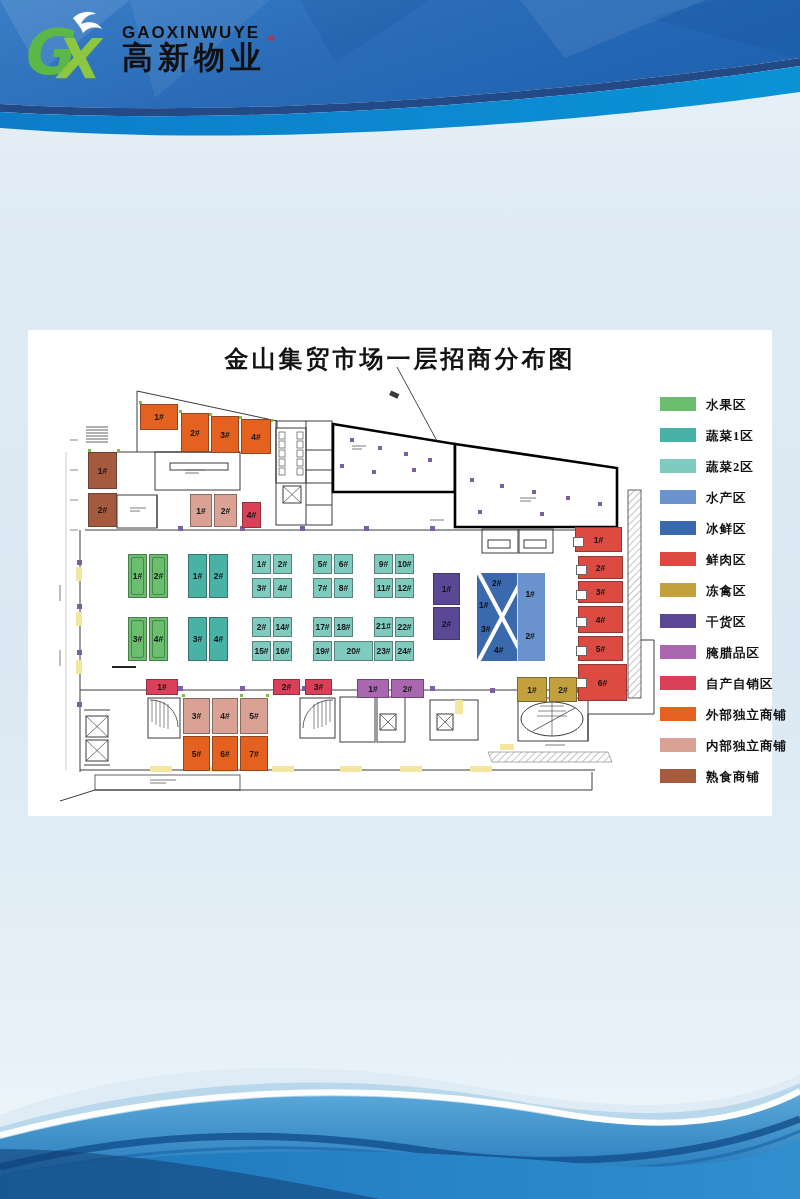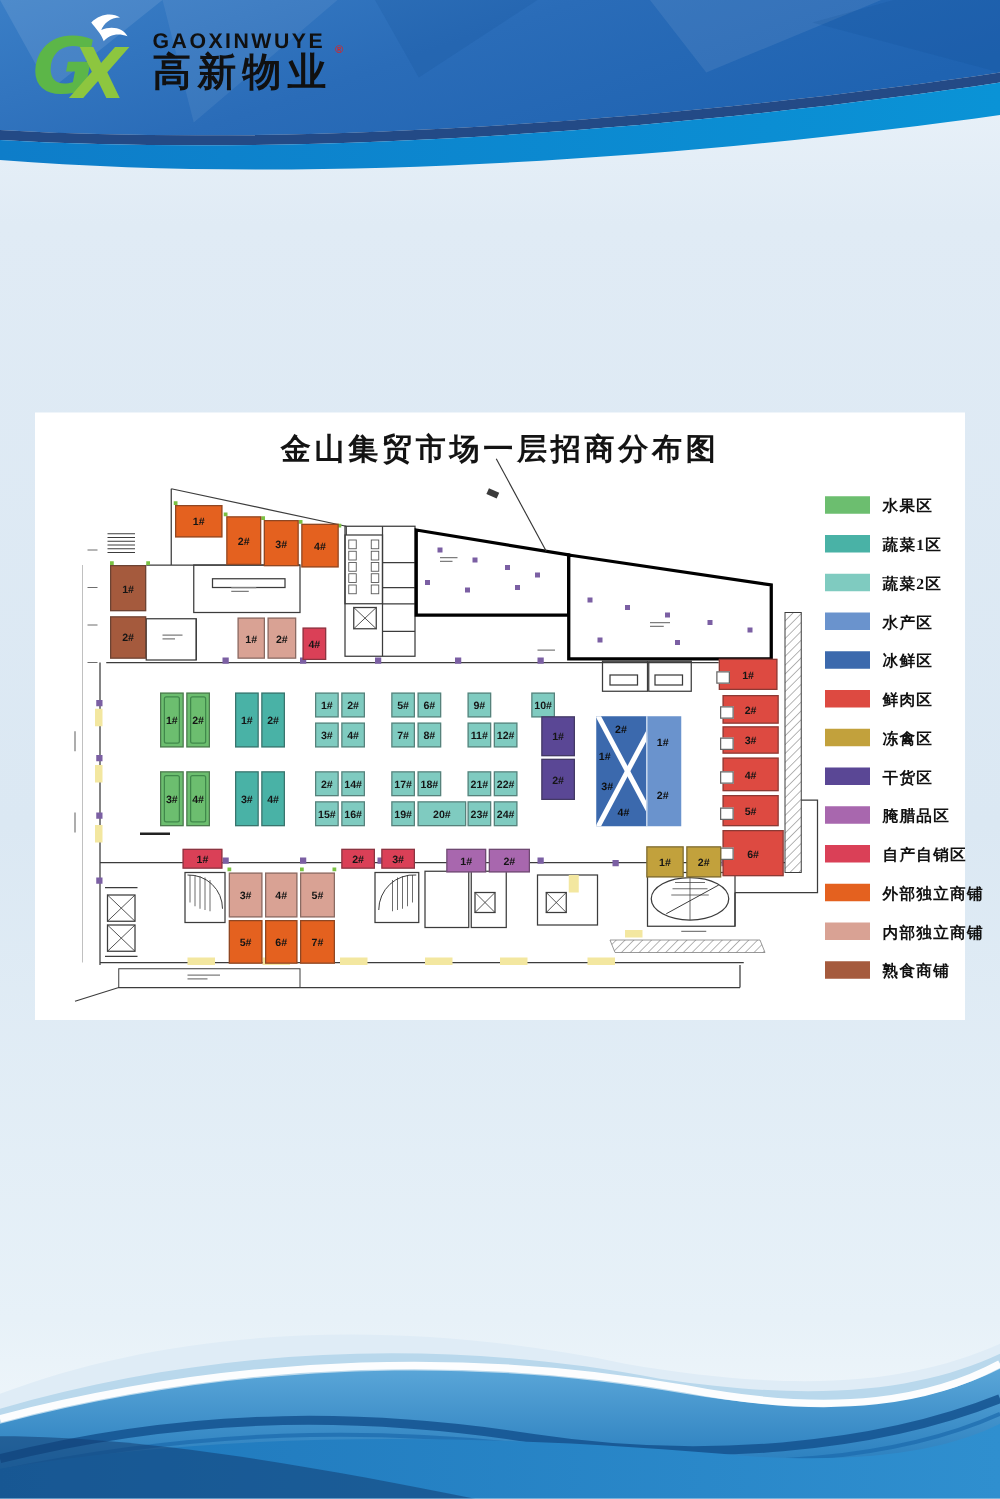--- a/index.html
+++ b/index.html
@@ -279,32 +279,32 @@
 
   <div class="st" style="left: 252px; top: 554px; width: 19px; height: 20px; background: rgb(127, 203, 192);">1#</div>
   <div class="st" style="left: 273px; top: 554px; width: 19px; height: 20px; background: rgb(127, 203, 192);">2#</div>
   <div class="st" style="left: 252px; top: 578px; width: 19px; height: 20px; background: rgb(127, 203, 192);">3#</div>
   <div class="st" style="left: 273px; top: 578px; width: 19px; height: 20px; background: rgb(127, 203, 192);">4#</div>
   <div class="st" style="left: 313px; top: 554px; width: 19px; height: 20px; background: rgb(127, 203, 192);">5#</div>
   <div class="st" style="left: 334px; top: 554px; width: 19px; height: 20px; background: rgb(127, 203, 192);">6#</div>
   <div class="st" style="left: 313px; top: 578px; width: 19px; height: 20px; background: rgb(127, 203, 192);">7#</div>
   <div class="st" style="left: 334px; top: 578px; width: 19px; height: 20px; background: rgb(127, 203, 192);">8#</div>
   <div class="st" style="left: 374px; top: 554px; width: 19px; height: 20px; background: rgb(127, 203, 192);">9#</div>
-  <div class="st" style="left: 395px; top: 554px; width: 19px; height: 20px; background: rgb(127, 203, 192); margin-left: 30px;">10#</div>
+  <div class="st" style="left: 395px; top: 554px; width: 19px; height: 20px; background: rgb(127, 203, 192);">10#</div>
   <div class="st" style="left: 374px; top: 578px; width: 19px; height: 20px; background: rgb(127, 203, 192);">11#</div>
   <div class="st" style="left: 395px; top: 578px; width: 19px; height: 20px; background: rgb(127, 203, 192); text-align: right;">12#</div>
   <div class="st" style="left: 252px; top: 617px; width: 19px; height: 20px; background: rgb(127, 203, 192);">2#</div>
   <div class="st" style="left: 273px; top: 617px; width: 19px; height: 20px; background: rgb(127, 203, 192);">14#</div>
   <div class="st" style="left: 252px; top: 641px; width: 19px; height: 20px; background: rgb(127, 203, 192);">15#</div>
   <div class="st" style="left: 273px; top: 641px; width: 19px; height: 20px; background: rgb(127, 203, 192);">16#</div>
   <div class="st" style="left: 313px; top: 617px; width: 19px; height: 20px; background: rgb(127, 203, 192);">17#</div>
   <div class="st" style="left: 334px; top: 617px; width: 19px; height: 20px; background: rgb(127, 203, 192);">18#</div>
   <div class="st" style="left: 313px; top: 641px; width: 19px; height: 20px; background: rgb(127, 203, 192);">19#</div>
   <div class="st" style="left: 334px; top: 641px; width: 39px; height: 20px; background: rgb(127, 203, 192);">20#</div>
-  <div class="st" style="left: 374px; top: 617px; width: 19px; height: 20px; background: rgb(127, 203, 192);">21#</div>
+  <div class="st" style="left: 374px; top: 617px; width: 19px; height: 20px; background: rgb(127, 203, 192); font-family: Liberation Mono, monospace;">21#</div>
   <div class="st" style="left: 395px; top: 617px; width: 19px; height: 20px; background: rgb(127, 203, 192);">22#</div>
   <div class="st" style="left: 374px; top: 641px; width: 19px; height: 20px; background: rgb(127, 203, 192);">23#</div>
   <div class="st" style="left: 395px; top: 641px; width: 19px; height: 20px; background: rgb(127, 203, 192);">24#</div>
 
   <div class="st" style="left: 433px; top: 573px; width: 27px; height: 32px; background: rgb(90, 71, 149);">1#</div>
   <div class="st" style="left: 433px; top: 607px; width: 27px; height: 33px; background: rgb(90, 71, 149);">2#</div>
 
   <div class="bluewrap">
     <div class="icehalf" style="background: rgb(59, 105, 173);">
       <i class="d1"></i>

